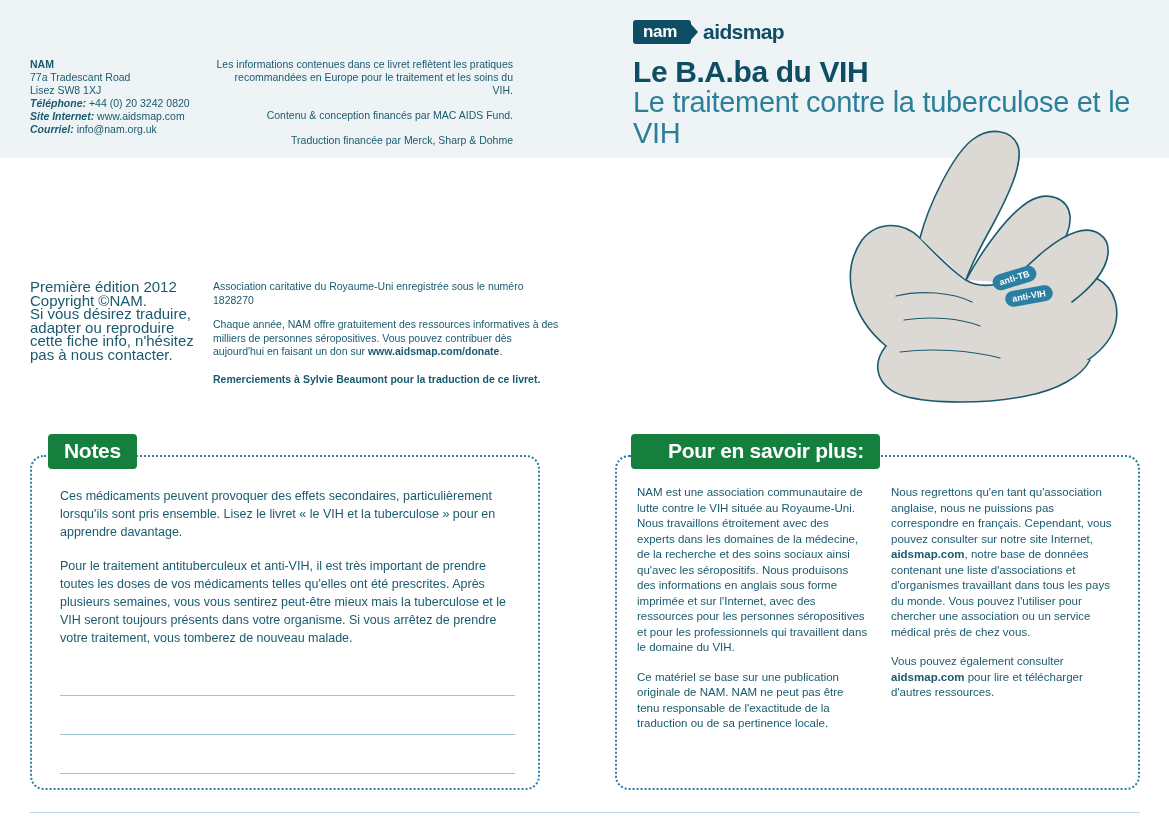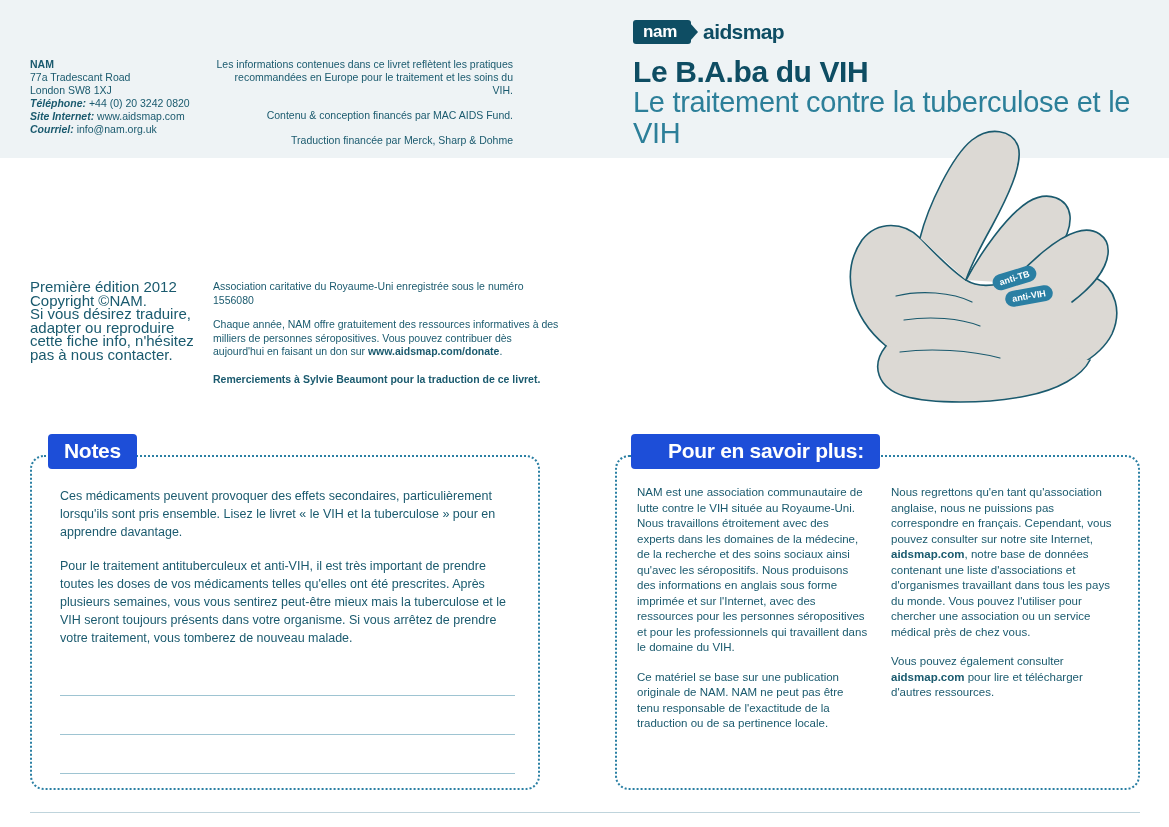--- a/index.html
+++ b/index.html
@@ -169,21 +169,21 @@
     left: 30px; top: 455px;
     width: 510px; height: 335px;
   }
   .panel-more {
     left: 615px; top: 455px;
     width: 525px; height: 335px;
   }
   .tab {
     position: absolute;
     top: -23px;
-    background: #1d4ed8;
+    background: #15803d;
     color: #ffffff;
     font-size: 21px;
     font-weight: bold;
     padding: 5px 16px 6px 16px;
     border-radius: 4px;
     letter-spacing: -0.3px;
   }
   .tab-notes { left: 16px; }
   .tab-more { left: 14px; padding-left: 37px; }
 
@@ -243,21 +243,21 @@
     <span class="logo-mark">nam</span>
     <span class="logo-word">aidsmap</span>
   </div>
 
   <div class="title-main">Le B.A.ba du VIH</div>
   <div class="title-sub">Le traitement contre la tuberculose et le VIH</div>
 
   <div class="contact">
     <div class="nam">NAM</div>
     <div>77a Tradescant Road</div>
-    <div>London SW8 1XJ</div>
+    <div>Lisez SW8 1XJ</div>
     <div>
       <b>Téléphone:</b>
       <span>+44 (0) 20 3242 0820</span>
     </div>
     <div>
       <b>Site Internet:</b>
       <span>www.aidsmap.com</span>
     </div>
     <div>
       <b>Courriel:</b>
@@ -271,21 +271,21 @@
     <p>Traduction financée par Merck, Sharp &amp; Dohme</p>
   </div>
 
   <div class="edition">
     <div>Première édition 2012</div>
     <div>Copyright ©NAM.</div>
     <div>Si vous désirez traduire, adapter ou reproduire cette fiche info, n'hésitez pas à nous contacter.</div>
   </div>
 
   <div class="charity">
-    <p>Association caritative du Royaume-Uni enregistrée sous le numéro 1556080</p>
+    <p>Association caritative du Royaume-Uni enregistrée sous le numéro 1828270</p>
     <p>
       <span>Chaque année, NAM offre gratuitement des ressources informatives à des milliers de personnes séropositives. Vous pouvez contribuer dès aujourd'hui en faisant un don sur </span><b>www.aidsmap.com/donate</b><span>.</span>
     </p>
     <p class="thanks">Remerciements à Sylvie Beaumont pour la traduction de ce livret.</p>
   </div>
 
   <div class="hand-wrap">
     <svg width="369" height="290" viewBox="0 0 369 290">
       <g fill="#dcd9d4" stroke="#1a5a6e" stroke-width="1.6" stroke-linejoin="round" stroke-linecap="round">
 

